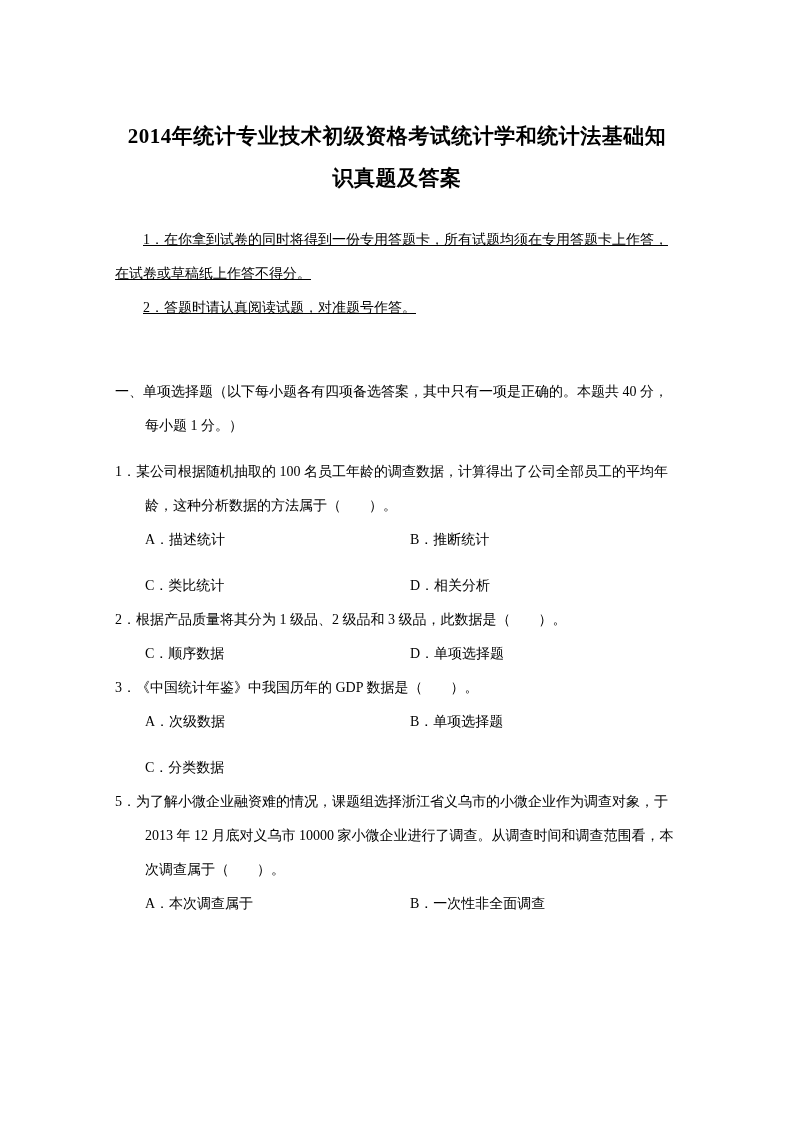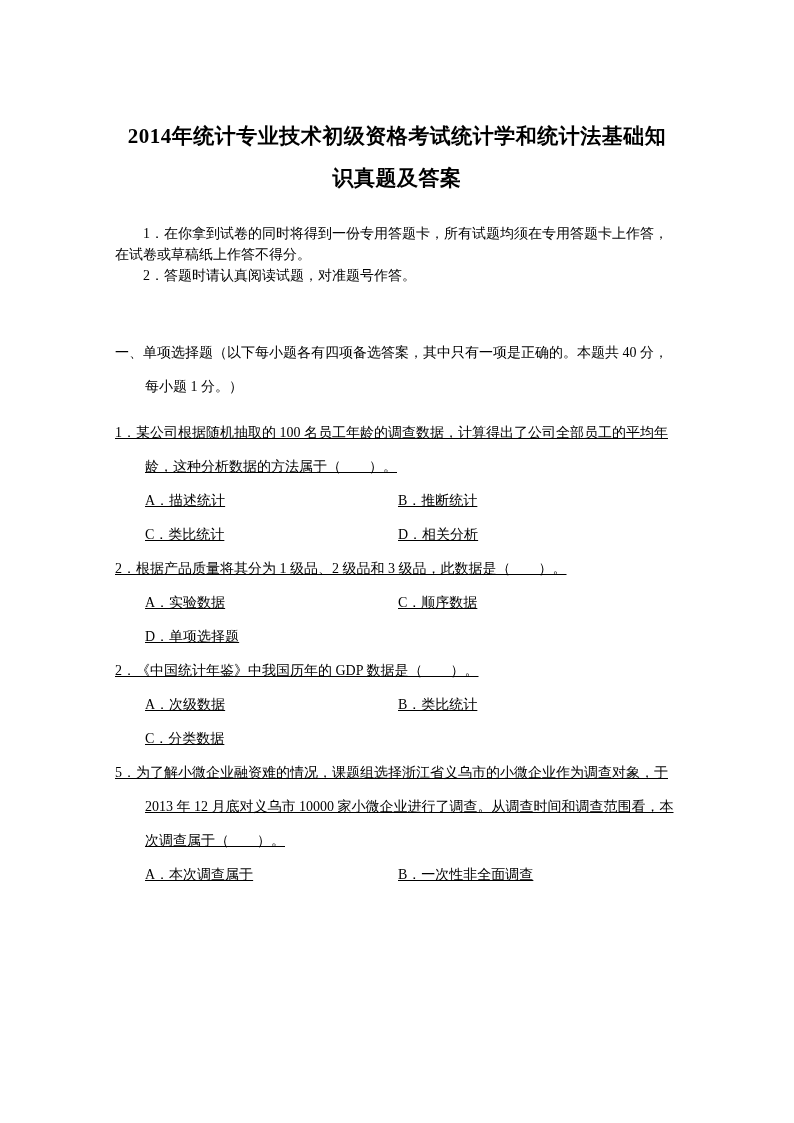--- a/index.html
+++ b/index.html
@@ -23,48 +23,49 @@
     font-size: 21px;
     font-weight: bold;
     text-align: center;
     line-height: 42px;
     margin: 0 0 24px 0;
     padding: 0 12px;
     letter-spacing: 0.5px;
   }
   .note {
     margin: 0;
-    line-height: 21px;
+    line-height: 34px;
     text-indent: 2em;
+    text-decoration: underline;
   }
   .section-header {
     margin: 50px 0 12px 0;
     line-height: 34px;
     padding-left: 30px;
     text-indent: -30px;
     font-family: Liberation Serif, serif;
   }
   .questions {
     margin: 0;
   }
   .question {
     margin: 0;
-    text-decoration: underline;
   }
   .stem {
     margin: 0;
     line-height: 34px;
     padding-left: 30px;
     text-indent: -30px;
   }
   .options {
     margin-left: 30px;
     display: grid;
     grid-template-columns: 253px 1fr;
     line-height: 34px;
+    gap: 12px;
   }
   .opt {
     display: block;
     white-space: nowrap;
   }
 </style>
 </head>
 <body>
 
 <div class="page">
@@ -86,31 +87,30 @@
         <span class="opt">A．描述统计</span>
         <span class="opt">B．推断统计</span>
         <span class="opt">C．类比统计</span>
         <span class="opt">D．相关分析</span>
       </div>
     </div>
 
     <div class="question">
       <p class="stem">2．根据产品质量将其分为 1 级品、2 级品和 3 级品，此数据是（　　）。</p>
       <div class="options">
-        <span class="opt">A．实验数据</span>
         <span class="opt">C．顺序数据</span>
         <span class="opt">D．单项选择题</span>
       </div>
     </div>
 
     <div class="question">
-      <p class="stem">2．《中国统计年鉴》中我国历年的 GDP 数据是（　　）。</p>
+      <p class="stem">3．《中国统计年鉴》中我国历年的 GDP 数据是（　　）。</p>
       <div class="options">
         <span class="opt">A．次级数据</span>
-        <span class="opt">B．类比统计</span>
+        <span class="opt">B．单项选择题</span>
         <span class="opt">C．分类数据</span>
       </div>
     </div>
 
 
     <div class="question">
       <p class="stem">5．为了解小微企业融资难的情况，课题组选择浙江省义乌市的小微企业作为调查对象，于 2013 年 12 月底对义乌市 10000 家小微企业进行了调查。从调查时间和调查范围看，本次调查属于（　　）。</p>
       <div class="options">
         <span class="opt">A．本次调查属于</span>
         <span class="opt">B．一次性非全面调查</span>

